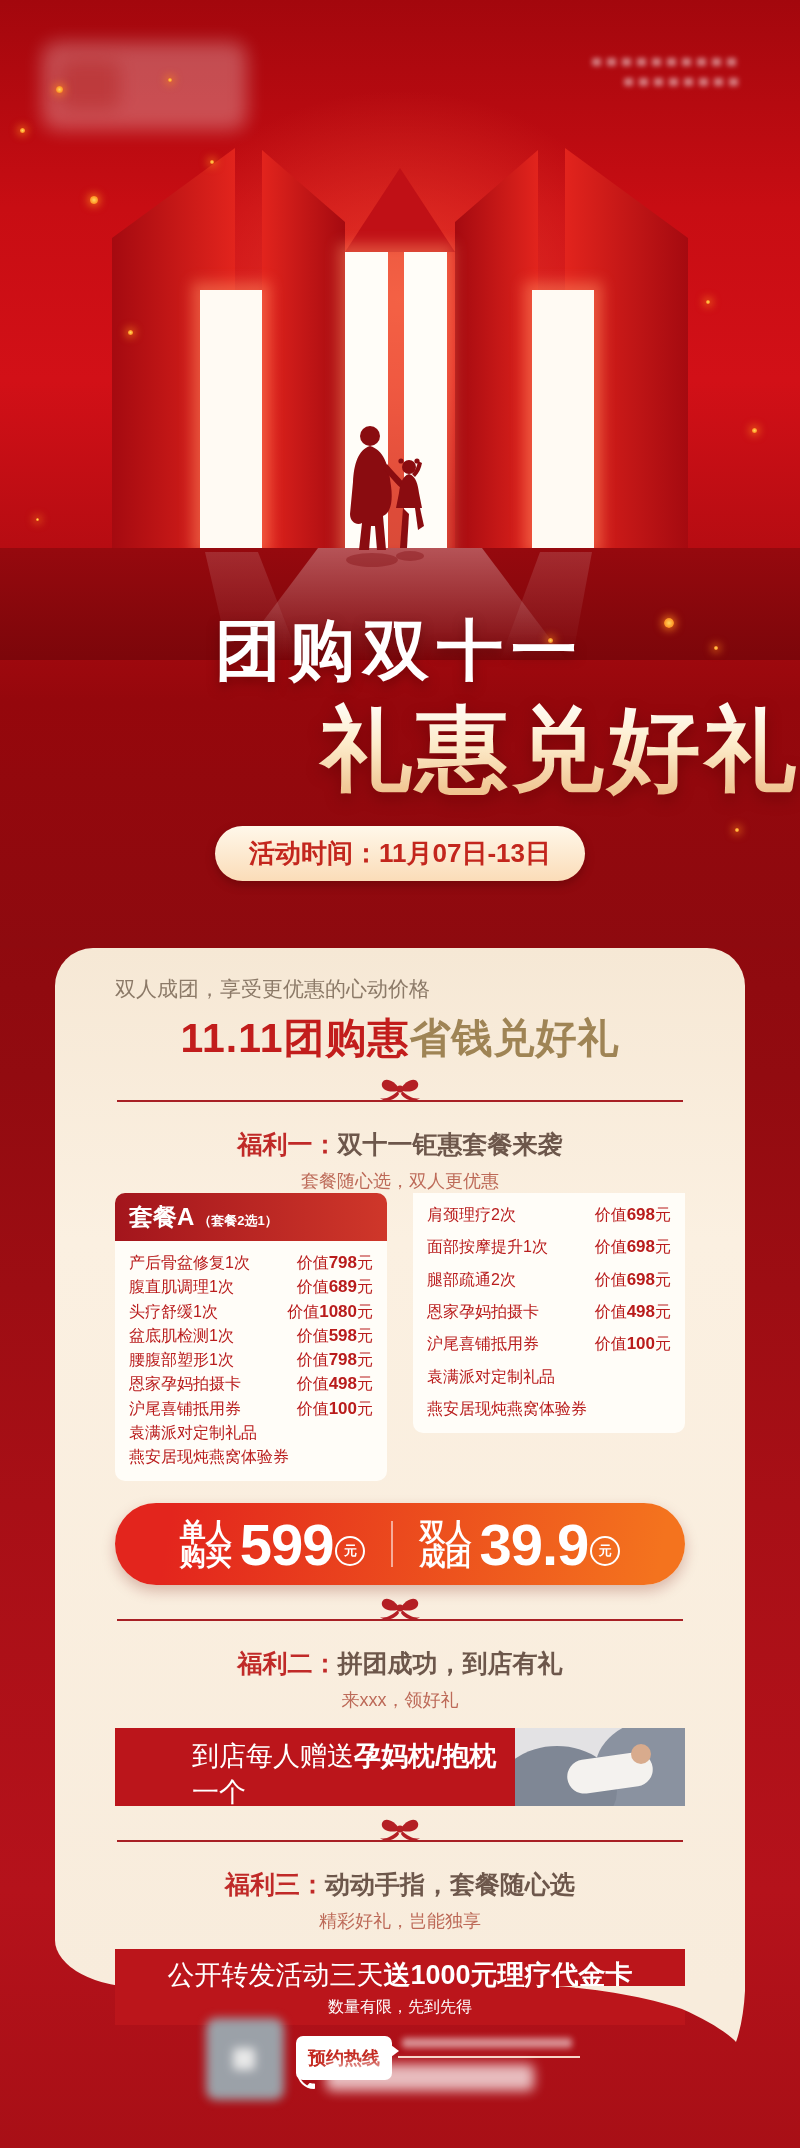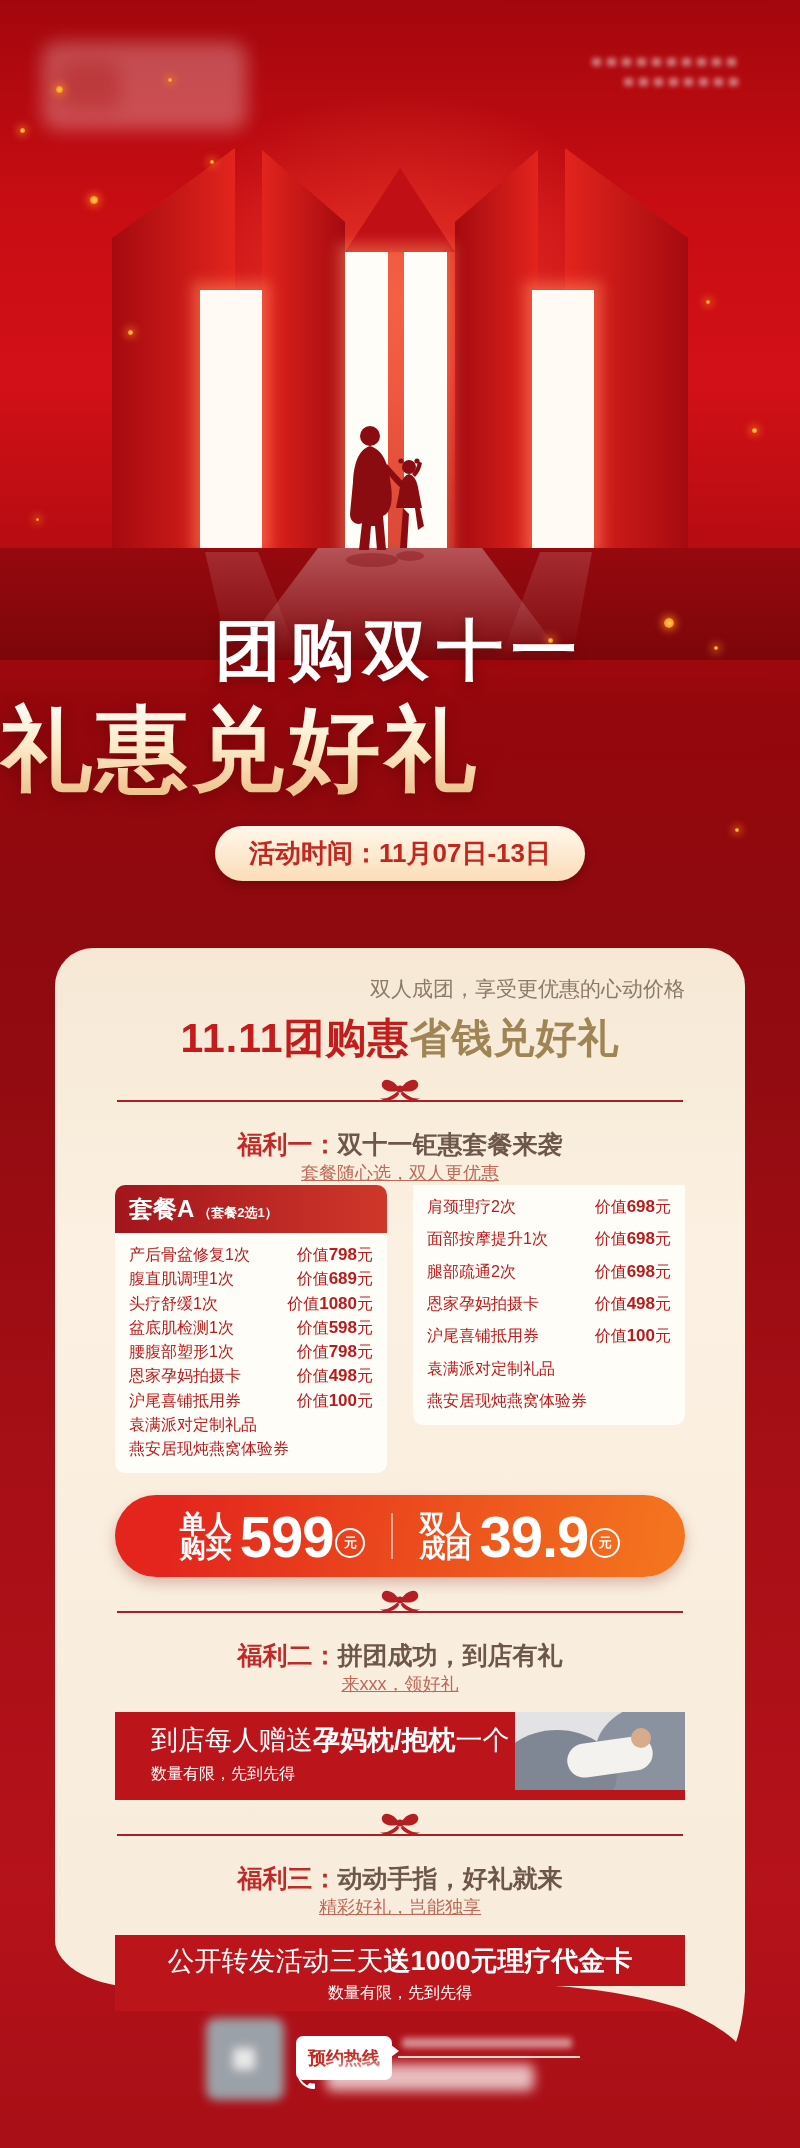--- a/index.html
+++ b/index.html
@@ -15,67 +15,67 @@
   .blur-logo{position:absolute;top:42px;left:42px;width:205px;height:88px;border-radius:16px;
     background:rgba(255,255,255,.28);filter:blur(9px);}
   .blur-logo i{position:absolute;left:18px;top:18px;width:60px;height:50px;border-radius:10px;background:rgba(180,40,40,.5);display:block}
   .corner-text{position:absolute;top:58px;right:58px;width:150px;filter:blur(2.5px);opacity:.55}
   .corner-text div{height:8px;margin-bottom:12px;border-radius:2px;
     background:repeating-linear-gradient(90deg,rgba(255,255,255,.85) 0 9px,transparent 9px 15px);}
   .corner-text div:last-child{width:118px;margin-left:auto}
   .spark{position:absolute;border-radius:50%;background:radial-gradient(circle,#ffd75e 0%,#ff8e21 70%);box-shadow:0 0 8px 2px rgba(255,140,30,.8);}
   .t1{position:absolute;top:606px;width:100%;text-align:center;color:#ffffff;font-size:66px;font-weight:800;
     letter-spacing:8px;text-shadow:0 5px 12px rgba(80,0,0,.5);}
-  .t2{position:absolute;top:688px;width:100%;text-align:left;font-size:92px;font-weight:800;letter-spacing:4px;
+  .t2{position:absolute;top:688px;width:100%;text-align:right;font-size:92px;font-weight:800;letter-spacing:4px;
     background:linear-gradient(180deg,#ffffff 5%,#fdeccb 45%,#ecb981 95%);
     -webkit-background-clip:text;background-clip:text;color:transparent;
     filter:drop-shadow(0 6px 8px rgba(80,0,0,.45));}
   .badge{position:absolute;top:826px;left:50%;transform:translateX(-50%);
     background:linear-gradient(180deg,#fff8ea,#fbdcb8);border-radius:40px;padding:10px 34px;
     color:#c3261d;font-size:26px;font-weight:700;box-shadow:0 4px 10px rgba(60,0,0,.35);white-space:nowrap;}
   
   .card{position:absolute;top:948px;left:55px;width:690px;height:1040px;
     background:linear-gradient(180deg,#f6e8d5 0%,#fbf0e1 28%,#f8ecdc 100%);
     border-radius:38px 38px 0 90px / 38px 38px 0 48px;padding:0 60px;box-sizing:border-box;}
   .card-tail{position:absolute;top:1986px;left:555px;display:block}
-  .c-sub{margin-top:27px;text-align:right;color:#8c7a68;font-size:21px;}
+  .c-sub{margin-top:27px;text-align:left;color:#8c7a68;font-size:21px;}
   .c-title{margin-top:8px;text-align:center;font-size:41px;font-weight:800;letter-spacing:1px;}
   .c-title .red{color:#c21d1c}.c-title .gold{color:#9f8455}
   .timeline{position:relative;margin-top:20px;display:grid;grid-template-columns:1fr 1fr 1fr;}
   .tl-line{position:absolute;top:42px;left:10%;right:10%;height:2px;background:#bf2a2b;}
   .tl-col{text-align:center;position:relative;}
   .tl-pill{display:inline-block;background:#bf2a2b;color:#fff;font-size:15px;font-weight:700;
     padding:4px 13px;border-radius:20px;}
   .tl-dot{display:block;width:9px;height:9px;border-radius:50%;background:#bf2a2b;margin:9px auto 0;}
   .tl-date{margin-top:7px;color:#7c2f26;font-size:17px;font-weight:700;white-space:nowrap;}
   .sec-div{position:relative;margin:34px 2px 0;border-top:2px solid #a82025;}
   .bow{position:absolute;left:50%;top:-27px;transform:translateX(-50%);}
   .benefit-h{margin-top:26px;text-align:center;font-size:25px;}
   .benefit-h .tag{color:#c02a28;font-weight:800;}
   .benefit-h .tt{color:#6d574b;font-weight:700;text-align:center;}
-  .benefit-s{text-align:center;color:#bd6a58;font-size:18px;text-decoration:underline;}
+  .benefit-s{margin-top:8px;text-align:center;color:#bd6a58;font-size:18px;}
   .pk-wrap{display:grid;grid-template-columns:1fr 1fr;gap:26px;}
   .pk-head{background:linear-gradient(90deg,#a3151c,#cf372a);border-radius:10px 10px 0 0;
     color:#fff;padding:8px 14px;}
   .pk-head .nm{font-size:24px;font-weight:800;}
   .pk-head .nt{font-size:13px;font-weight:700;margin-left:4px;}
   .pk-body{background:#fffdf8;border-radius:0 0 10px 10px;padding:10px 14px 12px;
     display:flex;flex-direction:column;justify-content:space-between;min-height:218px;}
   .pk-row{display:flex;justify-content:space-between;align-items:flex-start;font-size:16px;color:#b91c1c;line-height:24px;}
   .pk-row b{font-size:17px;}
   .price{margin-top:22px;height:82px;border-radius:44px;display:flex;align-items:center;justify-content:center;
     background:linear-gradient(100deg,#e3251d 10%,#f4731e 95%);box-shadow:0 6px 14px rgba(120,10,0,.25);color:#fff;}
   .p-lab{font-size:26px;font-weight:800;line-height:24px;text-align:right;}
   .p-num{font-size:58px;font-weight:800;letter-spacing:-1px;margin:0 2px 0 8px;}
   .p-yuan{width:26px;height:26px;border:2px solid #fff;border-radius:50%;font-size:13px;font-weight:700;
     display:flex;align-items:center;justify-content:center;align-self:flex-end;margin-bottom:12px;}
   .p-div{width:2px;height:46px;background:rgba(255,255,255,.55);margin:0 26px;}
   .p-grp{display:flex;align-items:center;}
   .rb{margin-top:16px;background:#bb151b;display:flex;overflow:hidden;}
-  .rb1{height:88px;}
+  .rb1{height:78px;padding-left:41px;}
   .rb1 .txt{flex:1;padding:10px 0 0 36px;}
   .rb-main{color:#fff;font-size:27px;}
   .rb-main b{font-weight:800;}
   .rb-note{color:#fff;font-size:16px;margin-top:6px;}
   .photo{width:170px;height:78px;position:relative;background:#e3e2e4;overflow:hidden;filter:blur(.6px);}
   .photo .pl1{position:absolute;left:-18px;top:18px;width:120px;height:90px;border-radius:50%;background:#7f8795;}
   .photo .pl2{position:absolute;right:-30px;top:-8px;width:120px;height:100px;border-radius:50%;background:#8a92a0;}
   .photo .bd{position:absolute;left:52px;top:28px;width:86px;height:34px;border-radius:18px;background:#f4f2ef;transform:rotate(-8deg);}
   .photo .hd{position:absolute;right:34px;top:16px;width:20px;height:20px;border-radius:50%;background:#d8ab8d;}
   .rb2{height:76px;flex-direction:column;align-items:center;justify-content:center;display:flex;}
@@ -345,21 +345,21 @@
         <g fill="#b41f24">
           <path d="M24,15 C18,4 8,2 6,8 C4,15 15,19 24,15 Z"></path>
           <path d="M24,15 C30,4 40,2 42,8 C44,15 33,19 24,15 Z"></path>
           <circle cx="24" cy="14" r="3.4"></circle>
           <path d="M22,16 C16,21 10,25 4,23 C10,28 19,25 23,19 Z"></path>
           <path d="M26,16 C32,21 38,25 44,23 C38,28 29,25 25,19 Z"></path>
         </g>
       </svg>
     </div>
     <div class="benefit-h">
-      <span class="tag">福利三：</span><span class="tt">动动手指，好礼就来</span>
+      <span class="tag">福利三：</span><span class="tt">动动手指，套餐随心选</span>
     </div>
     <div class="benefit-s">精彩好礼，岂能独享</div>
 
     <div class="rb rb2">
       <div class="rb-main">
         <span>公开转发活动三天</span><b>送1000元理疗代金卡</b>
       </div>
       <div class="rb-note">数量有限，先到先得</div>
     </div>
   </div>

